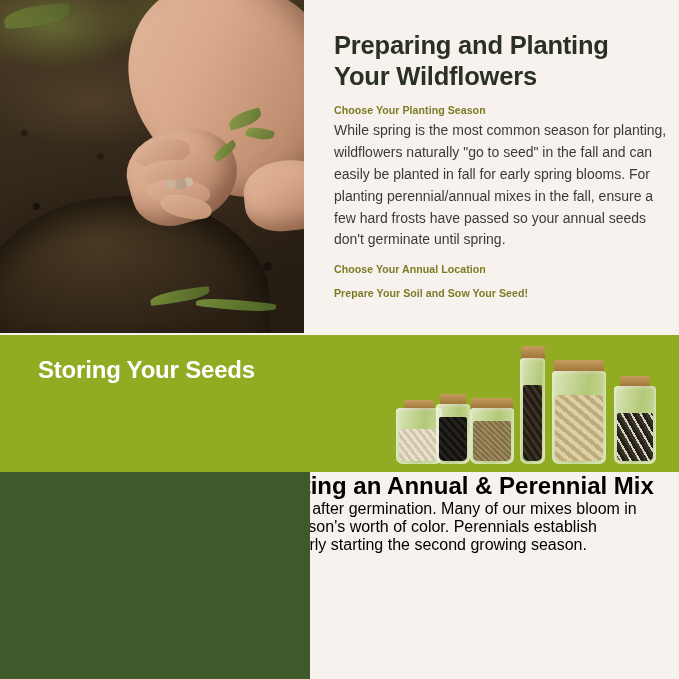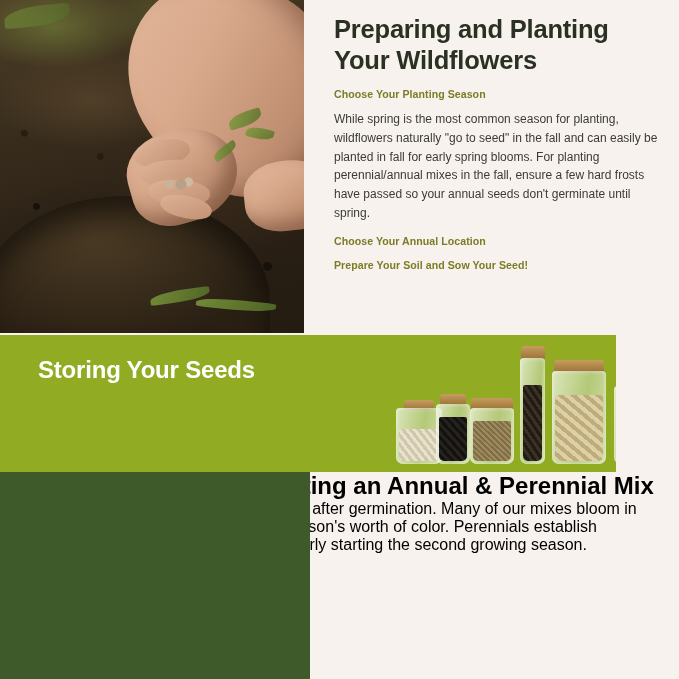--- a/index.html
+++ b/index.html
@@ -122,52 +122,52 @@
     position: absolute;
     left: -20px; top: 196px;
     width: 290px; height: 150px;
     border-radius: 50% 50% 0 0 / 70% 70% 0 0;
     background: radial-gradient(ellipse at 40% 30%, #4a3a24, #291f13 72%);
     box-shadow: inset 0 16px 30px rgba(0,0,0,.5);
   }
 
   .top-text {
     position: absolute;
-    left: 330px; top: 0;
+    left: 330px; top: 16px;
     width: 349px; height: 316px;
     padding: 14px 10px 11px 4px;
   }
 
   .h-main {
     color: #2b3122;
     font-size: 25.5px;
     font-weight: bold;
     line-height: 1.22;
     letter-spacing: -0.2px;
   }
   .sub-h {
     color: #7c7c26;
     font-size: 10.6px;
     font-weight: bold;
     letter-spacing: 0.05px;
     margin-top: 12px;
   }
   .body-p {
     color: #3b3b35;
-    font-size: 12px;
+    font-size: 14px;
     line-height: 1.56;
-    margin-top: 10px;
+    margin-top: 4px;
     max-width: 334px;
   }
 
   
   .sec-green {
     position: absolute;
     left: 0; top: 335px;
-    width: 616px; height: 137px;
+    width: 679px; height: 137px;
     background: #91ac22;
     overflow: hidden;
   }
   .green-text {
     position: absolute;
     left: 38px; top: 22px;
     width: 300px;
   }
   .h-green {
     color: #ffffff;

